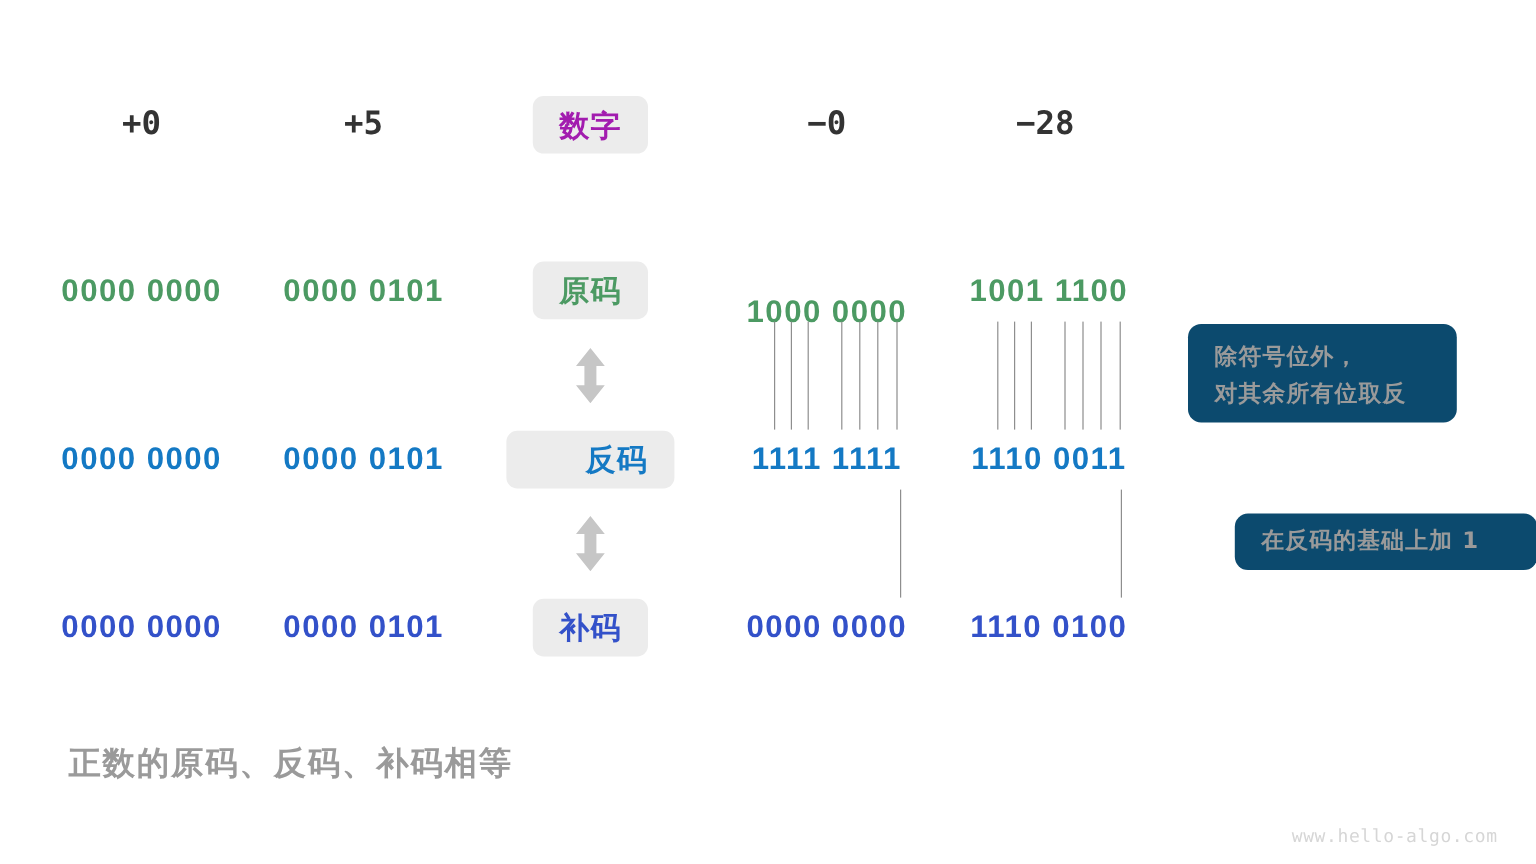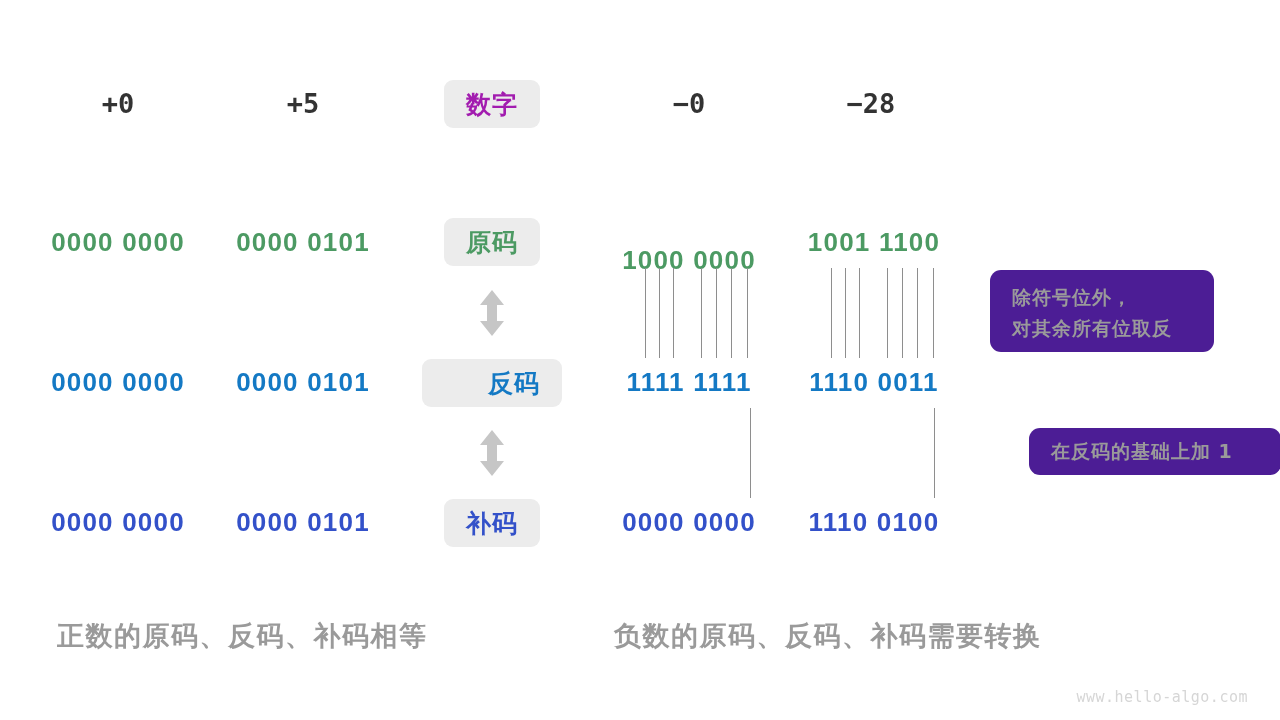--- a/index.html
+++ b/index.html
@@ -66,21 +66,21 @@
     white-space: nowrap;
   }
   .chip-title  { color: #a21caf; }
   .chip-green  { color: #4c9a63; }
   .chip-blue   { color: #1479c4; padding-left: 44px; }
   .chip-indigo { color: #3351c9; }
 
   
   .callout {
     position: absolute;
-    background: #4c1d95;
+    background: #0c4a6e;
     border-radius: 11px;
     color: #9a9a9a;
     font-size: 19px;
     font-weight: 700;
     line-height: 31px;
     letter-spacing: 1px;
     padding: 12px 22px;
     box-sizing: border-box;
     white-space: pre-line;
   }
@@ -184,17 +184,16 @@
   <svg class="dbl-arrow" style="left:492px; top:453px;" viewBox="0 0 26 46">
     <polygon points="13,0 25,15 18,15 18,31 25,31 13,46 1,31 8,31 8,15 1,15" fill="#c6c6c6"></polygon>
   </svg>
 
   <div class="callout" style="left:990px; top:270px; width:224px; height:82px;">除符号位外，
 对其余所有位取反</div>
 
   <div class="callout" style="left:1029px; top:428px; width:252px; height:47px; line-height:23px;">在反码的基础上加  1</div>
 
   <div class="caption" style="left:57px; top:618px;">正数的原码、反码、补码相等</div>
-  <div class="caption" style="left:614px; top:618px;">负数的原码、反码、补码需要转换</div>
 
   <div class="watermark">www.hello-algo.com</div>
 
 </div>
 
 </body></html>

